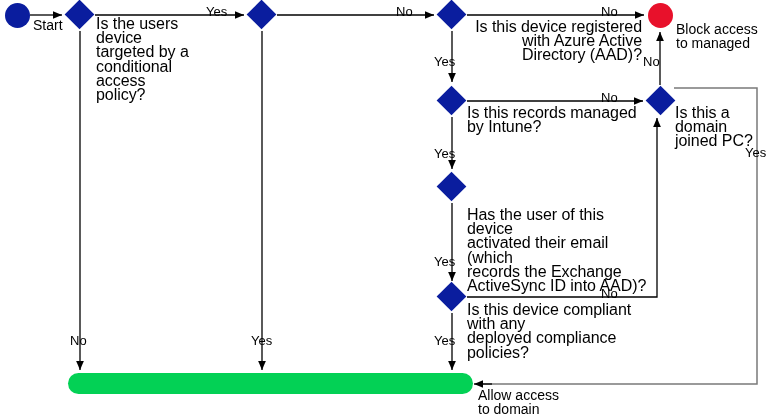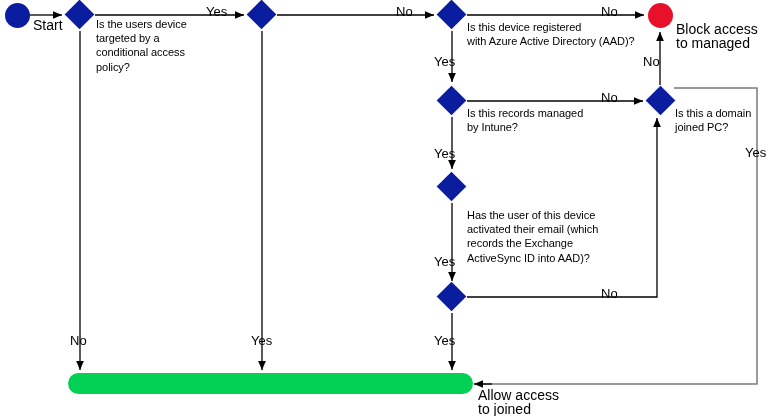--- a/index.html
+++ b/index.html
@@ -18,21 +18,21 @@
   svg.wires {
     position: absolute;
     left: 0;
     top: 0;
     width: 771px;
     height: 416px;
     pointer-events: none;
   }
   .node-label {
     position: absolute;
-    font-size: 11px;
+    font-size: 16px;
     line-height: 14.2px;
     color: #000000;
     white-space: pre-line;
     letter-spacing: -0.05px;
   }
   .edge-label {
     position: absolute;
     font-size: 13px;
     line-height: 13px;
     color: #000000;
@@ -118,46 +118,48 @@
 
   <div class="diamond" style="left:69px; top:4px; background:#0a1d9e;"></div>
   <div class="node-label" style="left:96px; top:17px; width:105px;">Is the users device
 targeted by a
 conditional access
 policy?</div>
 
   <div class="diamond" style="left:251px; top:4px; background:#0a1d9e;"></div>
 
   <div class="diamond" style="left:441px; top:4px; background:#0a1d9e;"></div>
-  <div class="node-label" style="left:467px; top:20px; width:175px;">Is this device registered
+  <div class="node-label" style="left:467px; top:20px; width:175px;text-align:right;">Is this device registered
 with Azure Active Directory (AAD)?</div>
 
   <div class="diamond" style="left:441px; top:90px; background:#0a1d9e;"></div>
   <div class="node-label" style="left:467px; top:106px; width:170px;">Is this records managed
 by Intune?</div>
 
   <div class="diamond" style="left:441px; top:176px; background:#0a1d9e;"></div>
   <div class="node-label" style="left:467px; top:208px; width:180px;">Has the user of this device
 activated their email (which
 records the Exchange
 ActiveSync ID into AAD)?</div>
 
   <div class="diamond" style="left:441px; top:286px; background:#0a1d9e;"></div>
+  <div class="node-label" style="left:467px; top:303px; width:190px;">Is this device compliant with any
+deployed compliance policies?</div>
 
   <div class="diamond" style="left:650px; top:90px; background:#0a1d9e;"></div>
   <div class="node-label" style="left:675px; top:106px; width:95px;">Is this a domain
 joined PC?</div>
 
   <div class="circle" style="left:648px; top:3px; width:25px; height:25px; background:#e8112b;"></div>
   <div class="terminal-label" style="left:676px; top:22px; width:92px;">Block access
 to managed</div>
 
   <div class="bar" style="left:68px; top:373px; width:405px; height:21px; background:#03d155;"></div>
   <div class="terminal-label" style="left:478px; top:388px; width:90px;">Allow access
-to joined</div>
+to domain</div>
 
   <div class="edge-label" style="left:206px; top:5px;">Yes</div>
 
   <div class="edge-label" style="left:70px; top:334px;">No</div>
 
   <div class="edge-label" style="left:396px; top:5px;">No</div>
 
   <div class="edge-label" style="left:251px; top:334px;">Yes</div>
 
   <div class="edge-label" style="left:601px; top:5px;">No</div>

